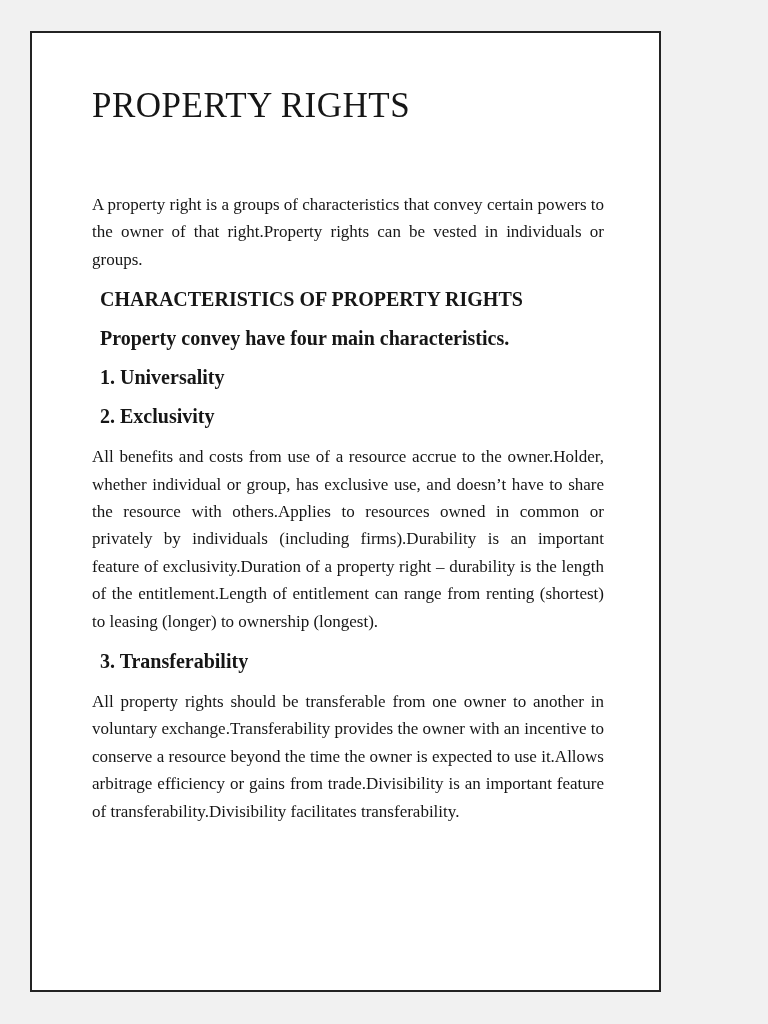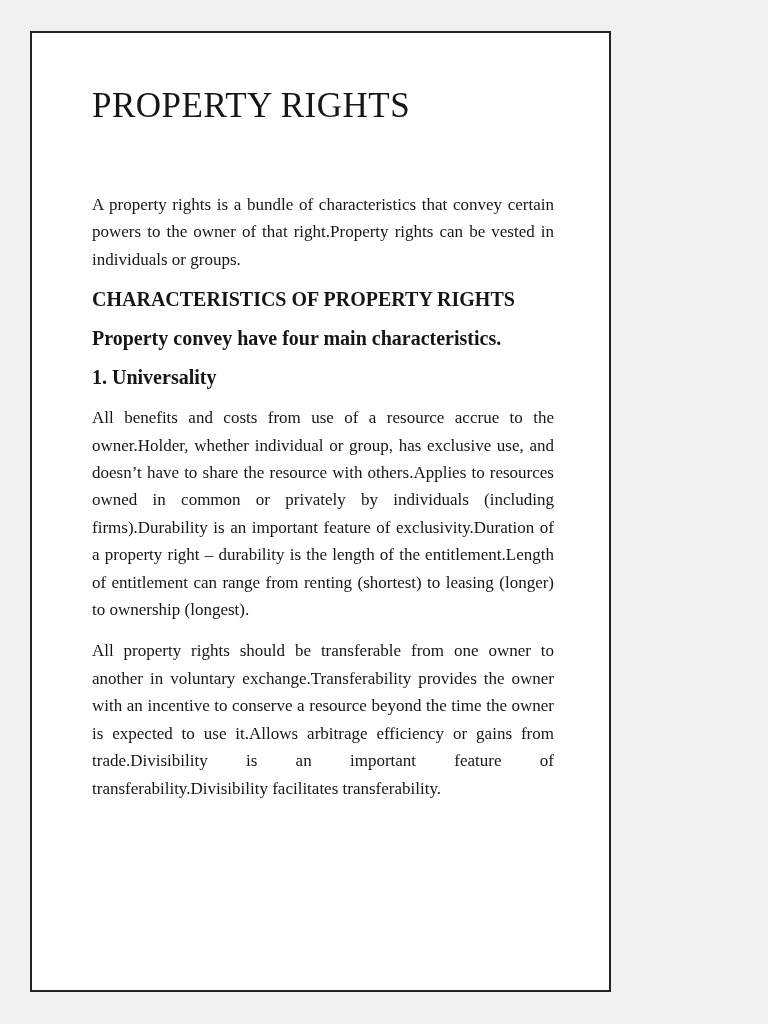--- a/index.html
+++ b/index.html
@@ -13,21 +13,21 @@
   .canvas {
     position: relative;
     width: 768px;
     height: 1024px;
     background: #f1f1f1;
   }
   .page {
     position: absolute;
     left: 30px;
     top: 31px;
-    width: 581px;
+    width: 631px;
     height: 961px;
     box-sizing: border-box;
     background: #ffffff;
     border: 2px solid #232323;
     padding: 52px 55px 12px 60px;
     font-family: "Liberation Serif", "DejaVu Serif", serif;
     color: #161616;
     overflow: hidden;
   }
   .doc-title {
@@ -35,46 +35,48 @@
     font-weight: 400;
     line-height: 42px;
     margin: 0 0 64px 0;
     letter-spacing: 0.5px;
     white-space: nowrap;
   }
   .doc-heading {
     font-size: 20px;
     font-weight: 700;
     line-height: 24px;
-    margin: 0 0 15px 0;
+    margin: 0 0 15px 8px;
   }
   .doc-para {
     font-size: 17px;
     line-height: 27.4px;
     margin: 0 0 14px 0;
     text-align: justify;
   }
 </style>
 </head>
 <body>
 
 <div class="canvas">
   <div class="page">
 
     <h1 class="doc-title">PROPERTY RIGHTS</h1>
 
-    <p class="doc-para">A property rights is a bundle of characteristics that convey certain powers to the owner of that right.Property rights can be vested in individuals or groups.</p>
+    <p class="doc-para">A property right is a groups of characteristics that convey certain powers to the owner of that right.Property rights can be vested in individuals or groups.</p>
 
     <h2 class="doc-heading">CHARACTERISTICS OF PROPERTY RIGHTS</h2>
 
     <h2 class="doc-heading">Property convey have four main characteristics.</h2>
 
     <h2 class="doc-heading">1. Universality</h2>
 
 
+    <h2 class="doc-heading">2. Exclusivity</h2>
 
     <p class="doc-para">All benefits and costs from use of a resource accrue to the owner.Holder, whether individual or group, has exclusive use, and doesn’t have to share the resource with others.Applies to resources owned in common or privately by individuals (including firms).Durability is an important feature of exclusivity.Duration of a property right – durability is the length of the entitlement.Length of entitlement can range from renting (shortest) to leasing (longer) to ownership (longest).</p>
 
+    <h2 class="doc-heading">3. Transferability</h2>
 
     <p class="doc-para">All property rights should be transferable from one owner to another in voluntary exchange.Transferability provides the owner with an incentive to conserve a resource beyond the time the owner is expected to use it.Allows arbitrage efficiency or gains from trade.Divisibility is an important feature of transferability.Divisibility facilitates transferability.</p>
 
   </div>
 </div>
 
 </body></html>

